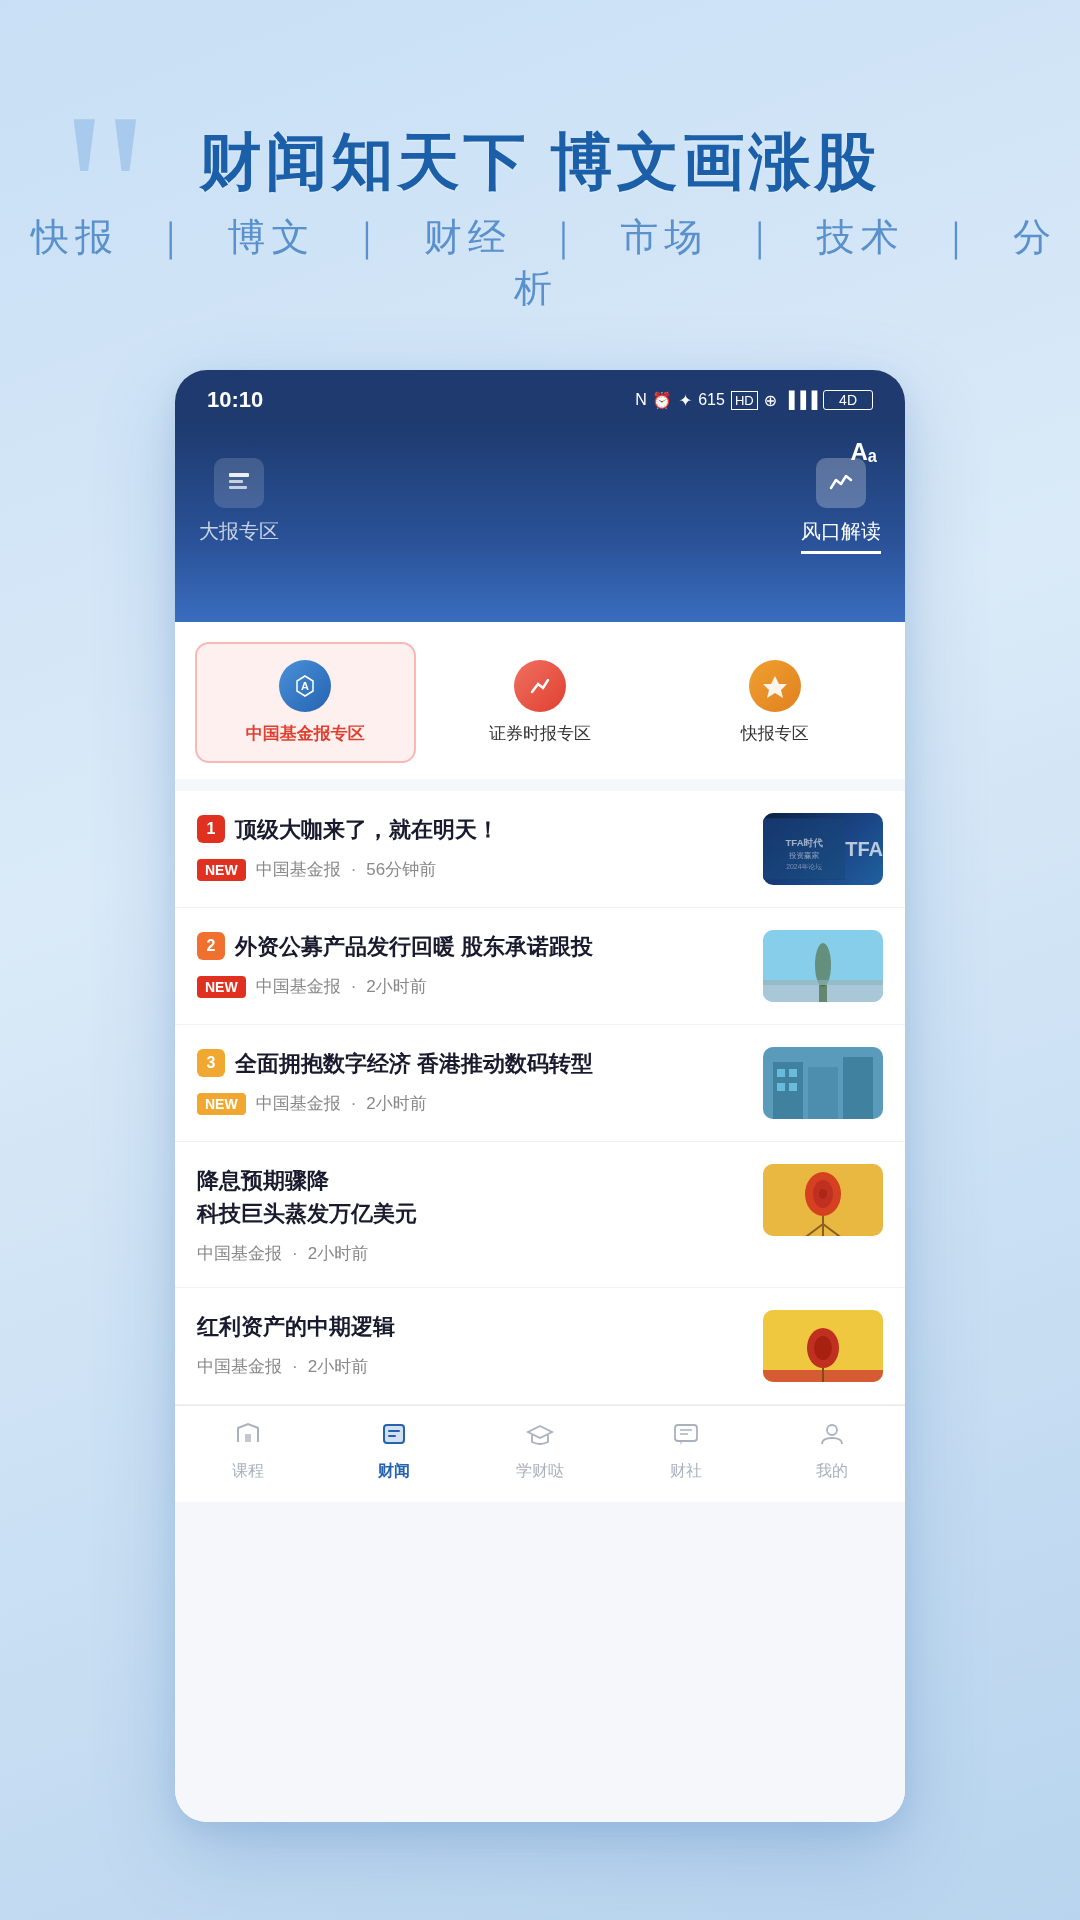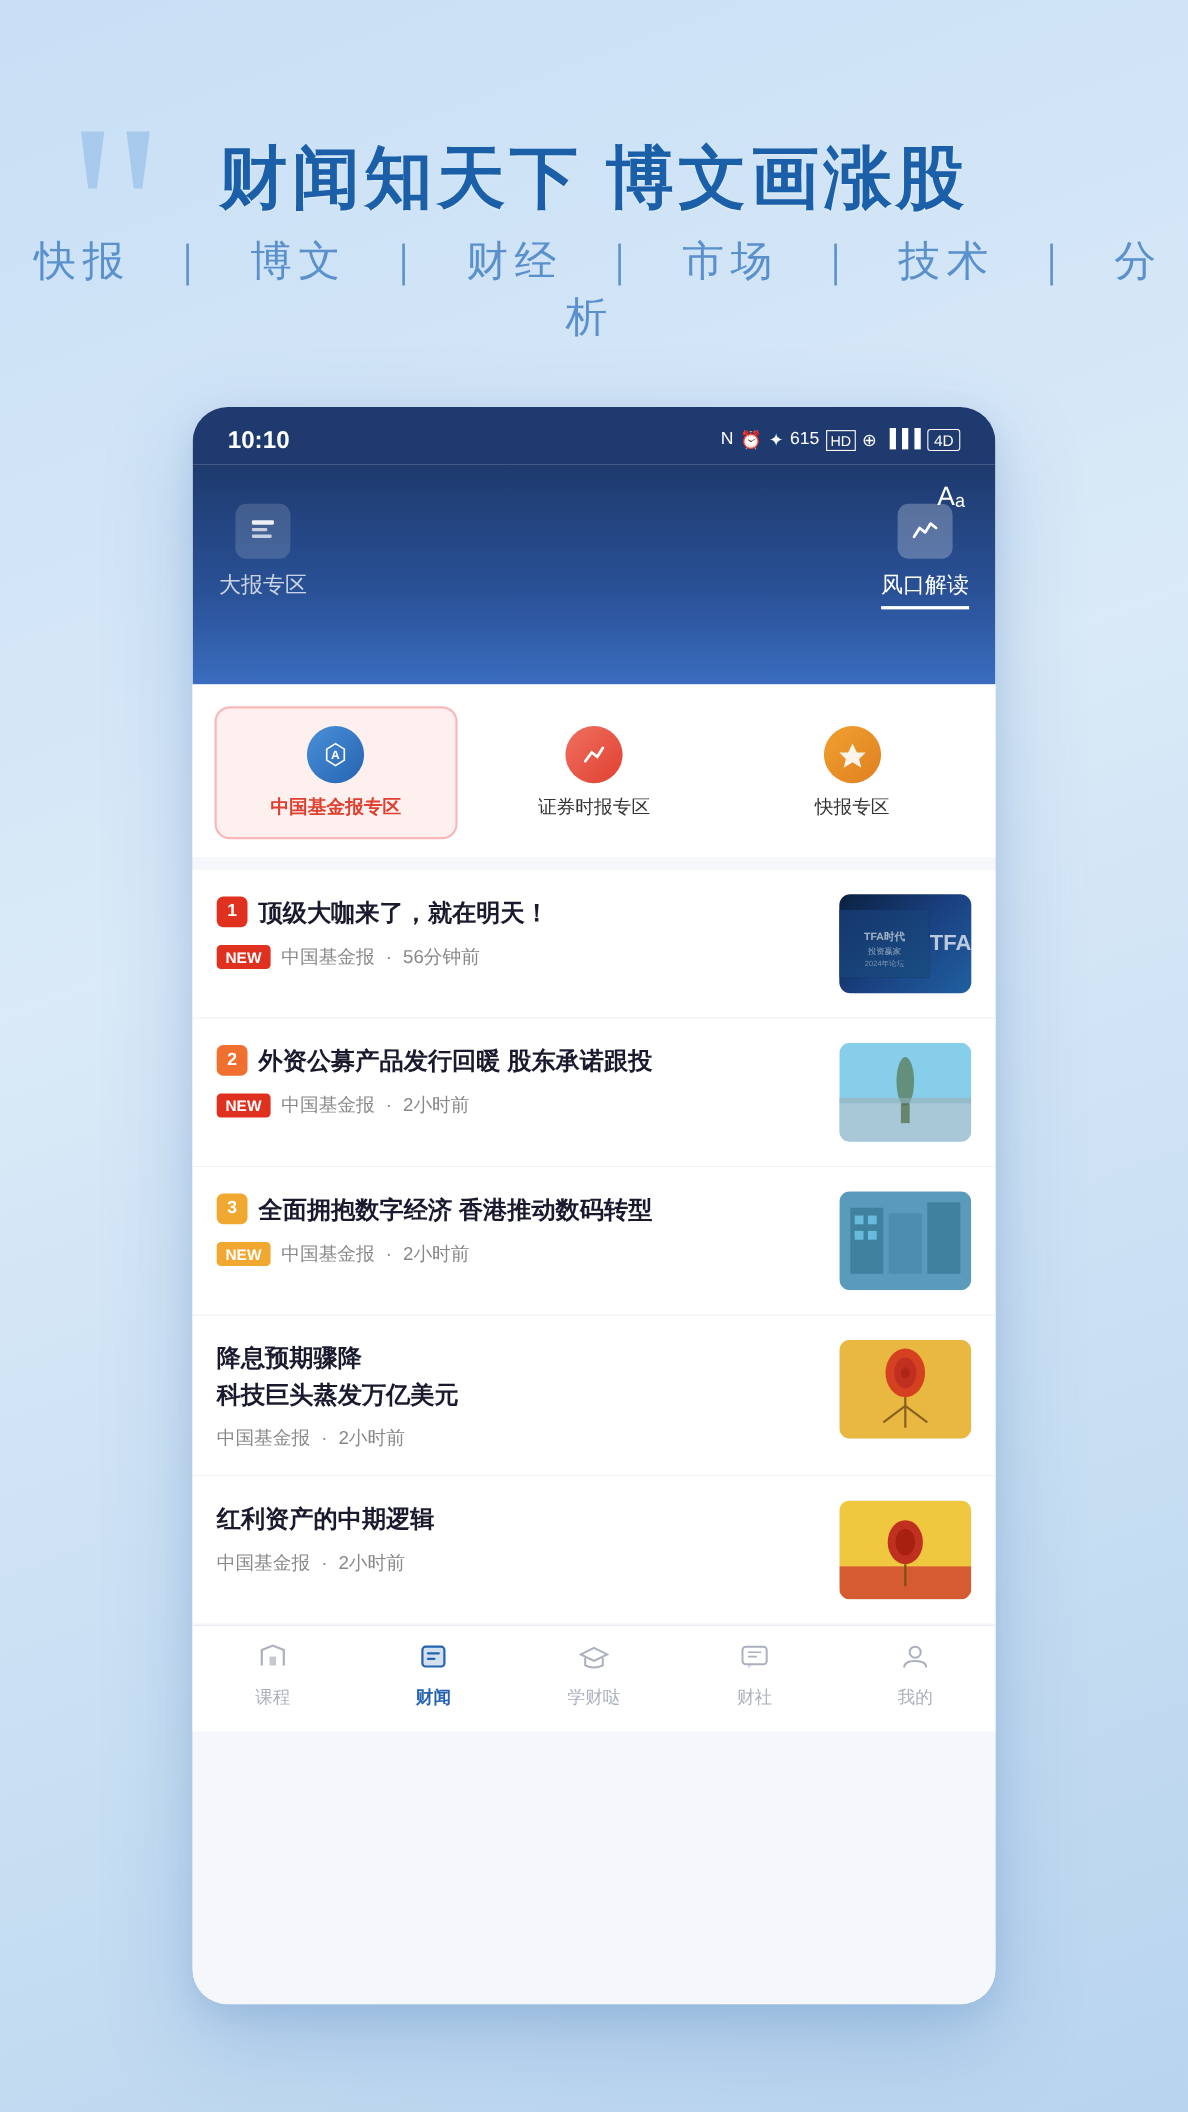--- a/index.html
+++ b/index.html
@@ -99,21 +99,21 @@
       padding: 16px 24px 0;
       position: relative;
       height: 200px;
     }
     .font-size-icon {
       position: absolute;
       top: 16px;
       right: 28px;
       color: white;
       font-size: 24px;
-      font-weight: normal;
+      font-weight: bold;
     }
     .nav-tabs {
       display: flex;
       justify-content: space-between;
       gap: 60px;
       padding-top: 20px;
     }
     .nav-tab {
       display: flex;
       flex-direction: column;
@@ -251,21 +251,21 @@
     .new-badge {
       background: #e03020;
       color: white;
       font-size: 14px;
       font-weight: 700;
       padding: 3px 8px;
       border-radius: 4px;
     }
     .news-thumb {
       width: 120px;
-      height: 90px;
+      height: 72px;
       border-radius: 10px;
       overflow: hidden;
       flex-shrink: 0;
       background: #e8eef5;
     }
 
     
     .thumb-1 {
       background: linear-gradient(135deg, #0a2040 0%, #1a4080 50%, #2060a0 100%);
       position: relative;
@@ -338,21 +338,21 @@
   <div class="status-bar">
     <span class="status-time">10:10</span>
     <div class="status-icons">
       <span>N</span>
       <span>⏰</span>
       <span>✦</span>
       <span>615</span>
       <span style="border:1px solid white;padding:1px 3px;font-size:13px;">HD</span>
       <span>⊕</span>
       <span>▐▐▐</span>
-      <span style="border:1px solid white;padding:1px 5px;border-radius:3px;font-size:14px;">4D</span>
+      <span style="border:1px solid white;padding:1px 15px;border-radius:3px;font-size:14px;">4D</span>
     </div>
   </div>
 
   <div class="phone-header">
     <div class="font-size-icon">Aₐ</div>
     <div class="nav-tabs">
       <div class="nav-tab">
         <div class="nav-tab-icon">
           <svg width="26" height="26" viewBox="0 0 26 26" fill="none">
             <rect x="3" y="3" width="20" height="4" rx="1" fill="white" opacity="0.9"></rect>

